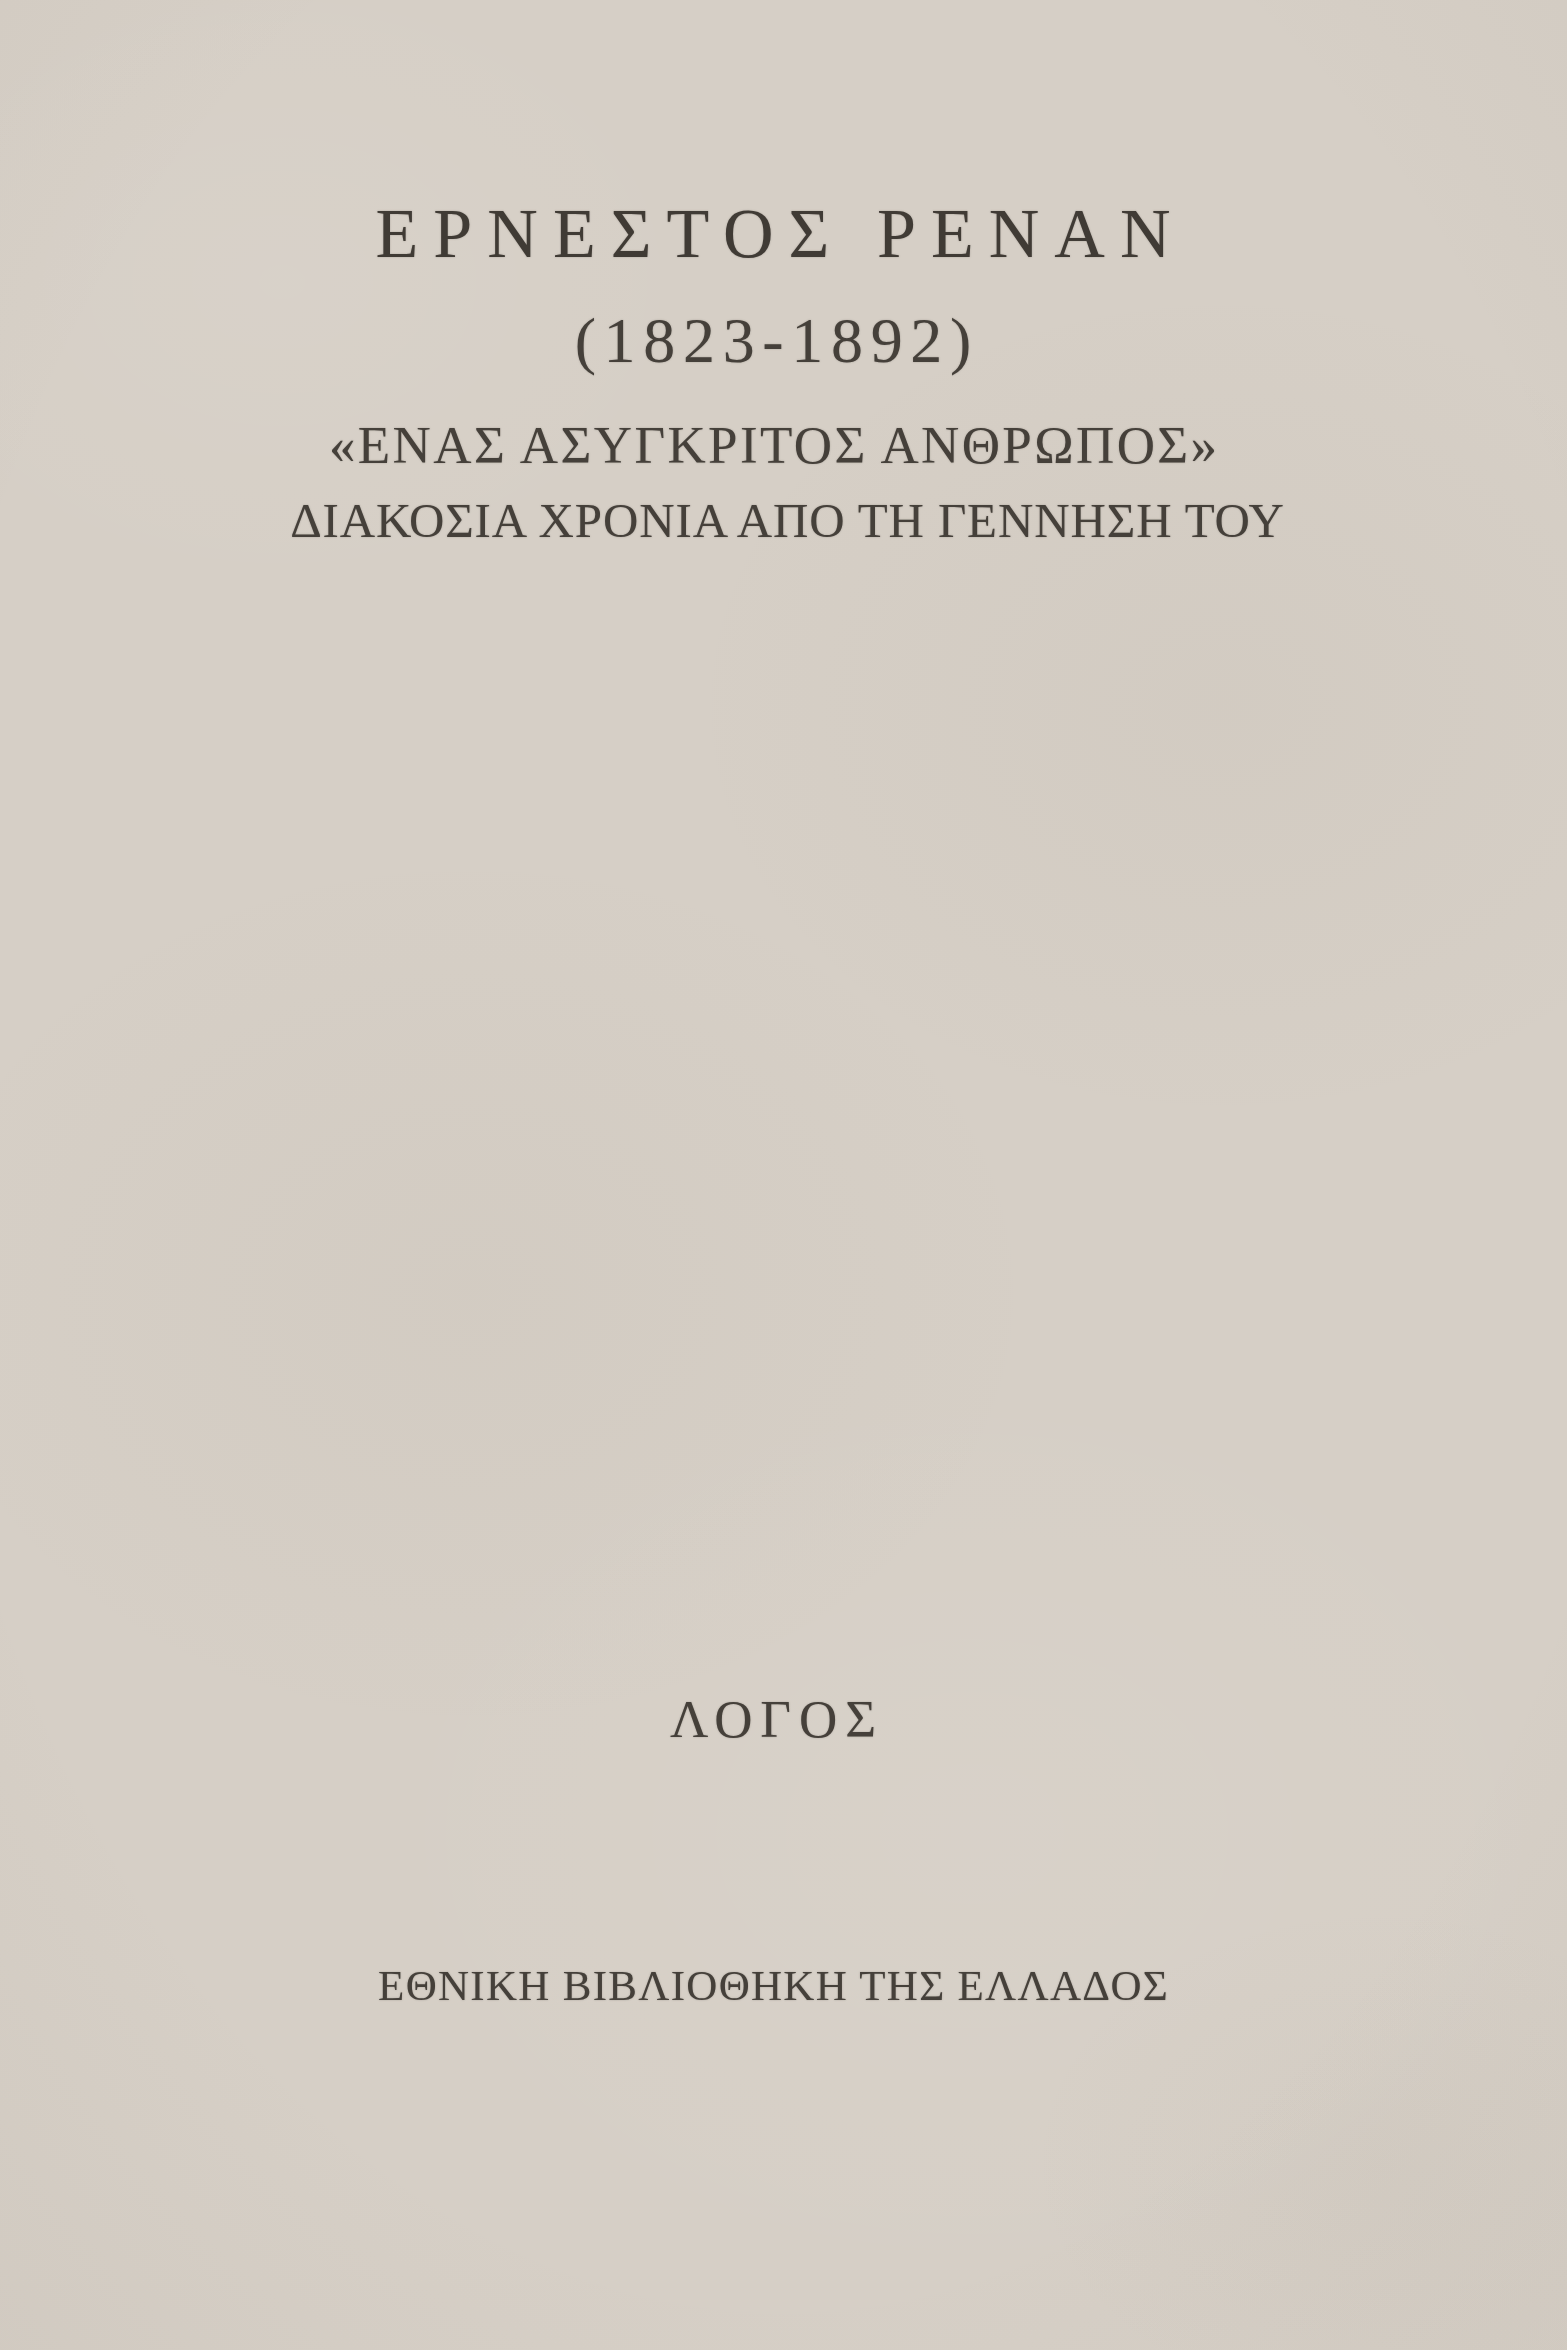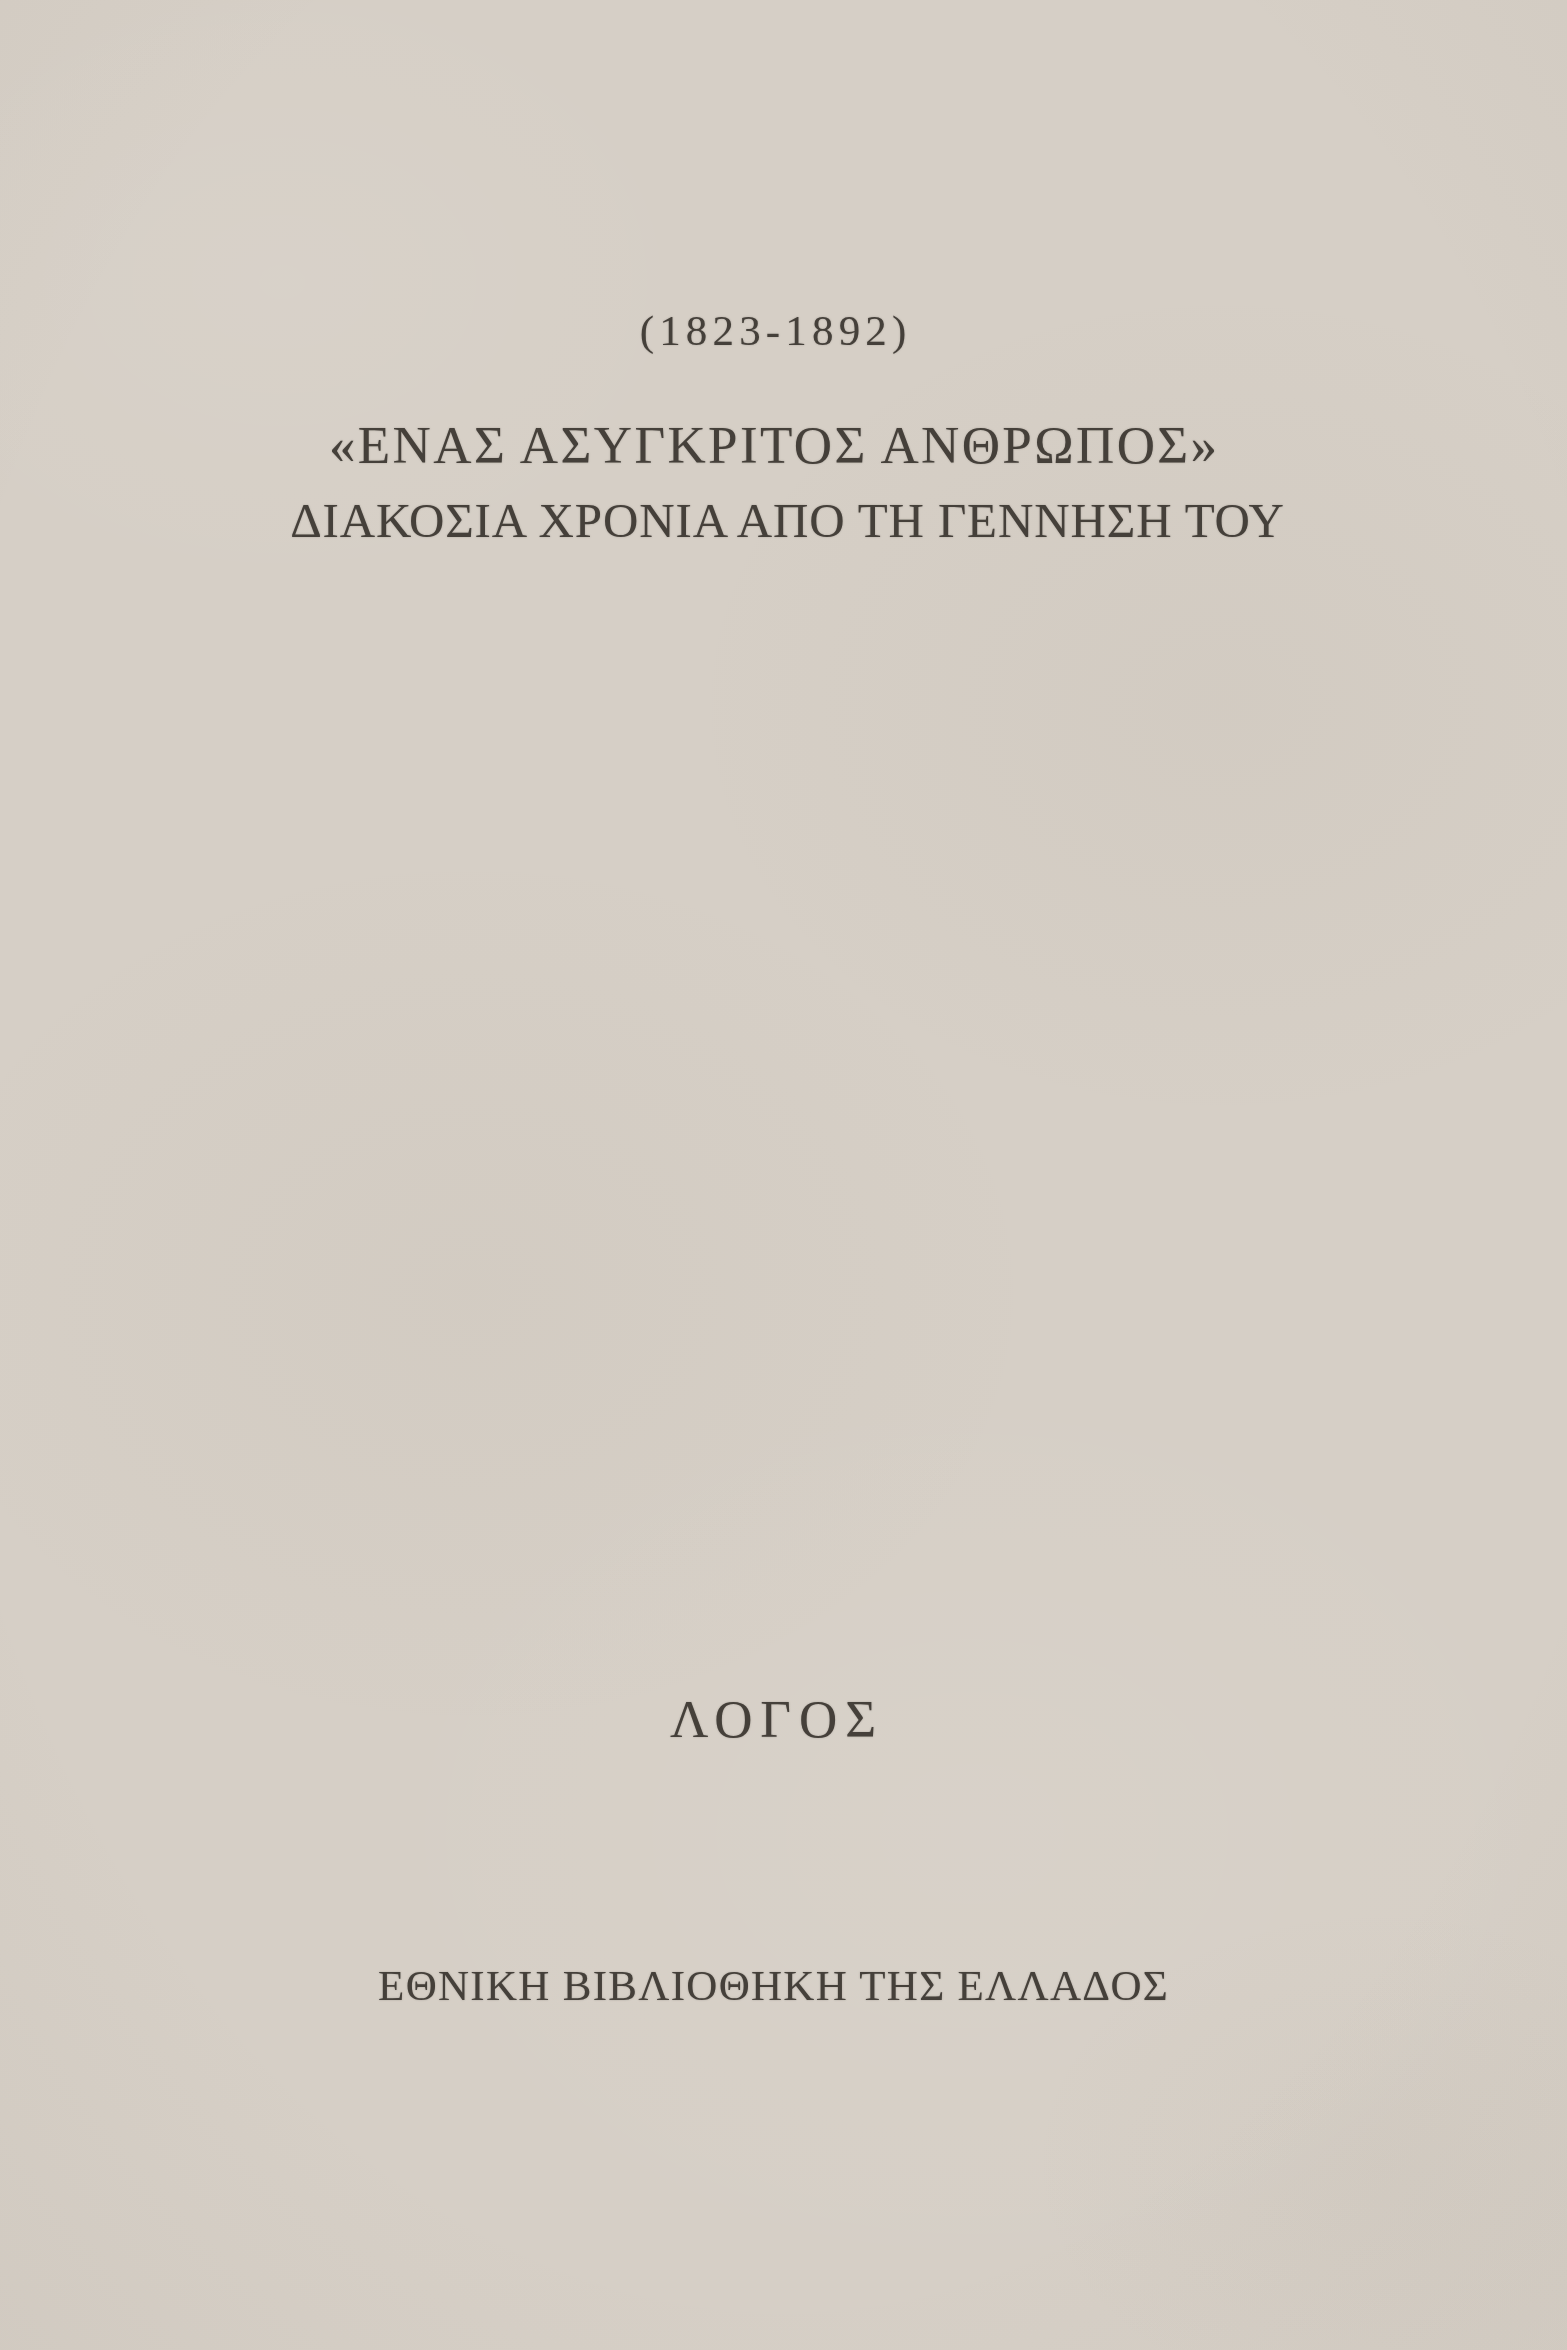--- a/index.html
+++ b/index.html
@@ -52,21 +52,21 @@
   }
   .author {
     top: 199px;
     font-size: 70px;
     letter-spacing: 0.215em;
     text-indent: 0.215em;
     color: #403b35;
   }
   .dates {
     top: 309px;
-    font-size: 43px;
+    font-size: 64px;
     letter-spacing: 0.12em;
     text-indent: 0.12em;
   }
   .quote {
     top: 419px;
     font-size: 53px;
     letter-spacing: 0.045em;
     text-indent: 0.045em;
   }
   .anniversary {
@@ -90,20 +90,21 @@
     text-indent: 0.03em;
     text-align: center;
   }
 </style>
 </head>
 <body>
 
 <div class="page">
   <div class="content">
 
+    <div class="line author">ΕΡΝΕΣΤΟΣ ΡΕΝΑΝ</div>
 
     <div class="line dates">(1823-1892)</div>
 
     <div class="line quote">«ΕΝΑΣ ΑΣΥΓΚΡΙΤΟΣ ΑΝΘΡΩΠΟΣ»</div>
 
     <div class="line anniversary">ΔΙΑΚΟΣΙΑ ΧΡΟΝΙΑ ΑΠΟ ΤΗ ΓΕΝΝΗΣΗ ΤΟΥ</div>
 
     <div class="line series">ΛΟΓΟΣ</div>
 
     <div class="line publisher">ΕΘΝΙΚΗ ΒΙΒΛΙΟΘΗΚΗ ΤΗΣ ΕΛΛΑΔΟΣ</div>

